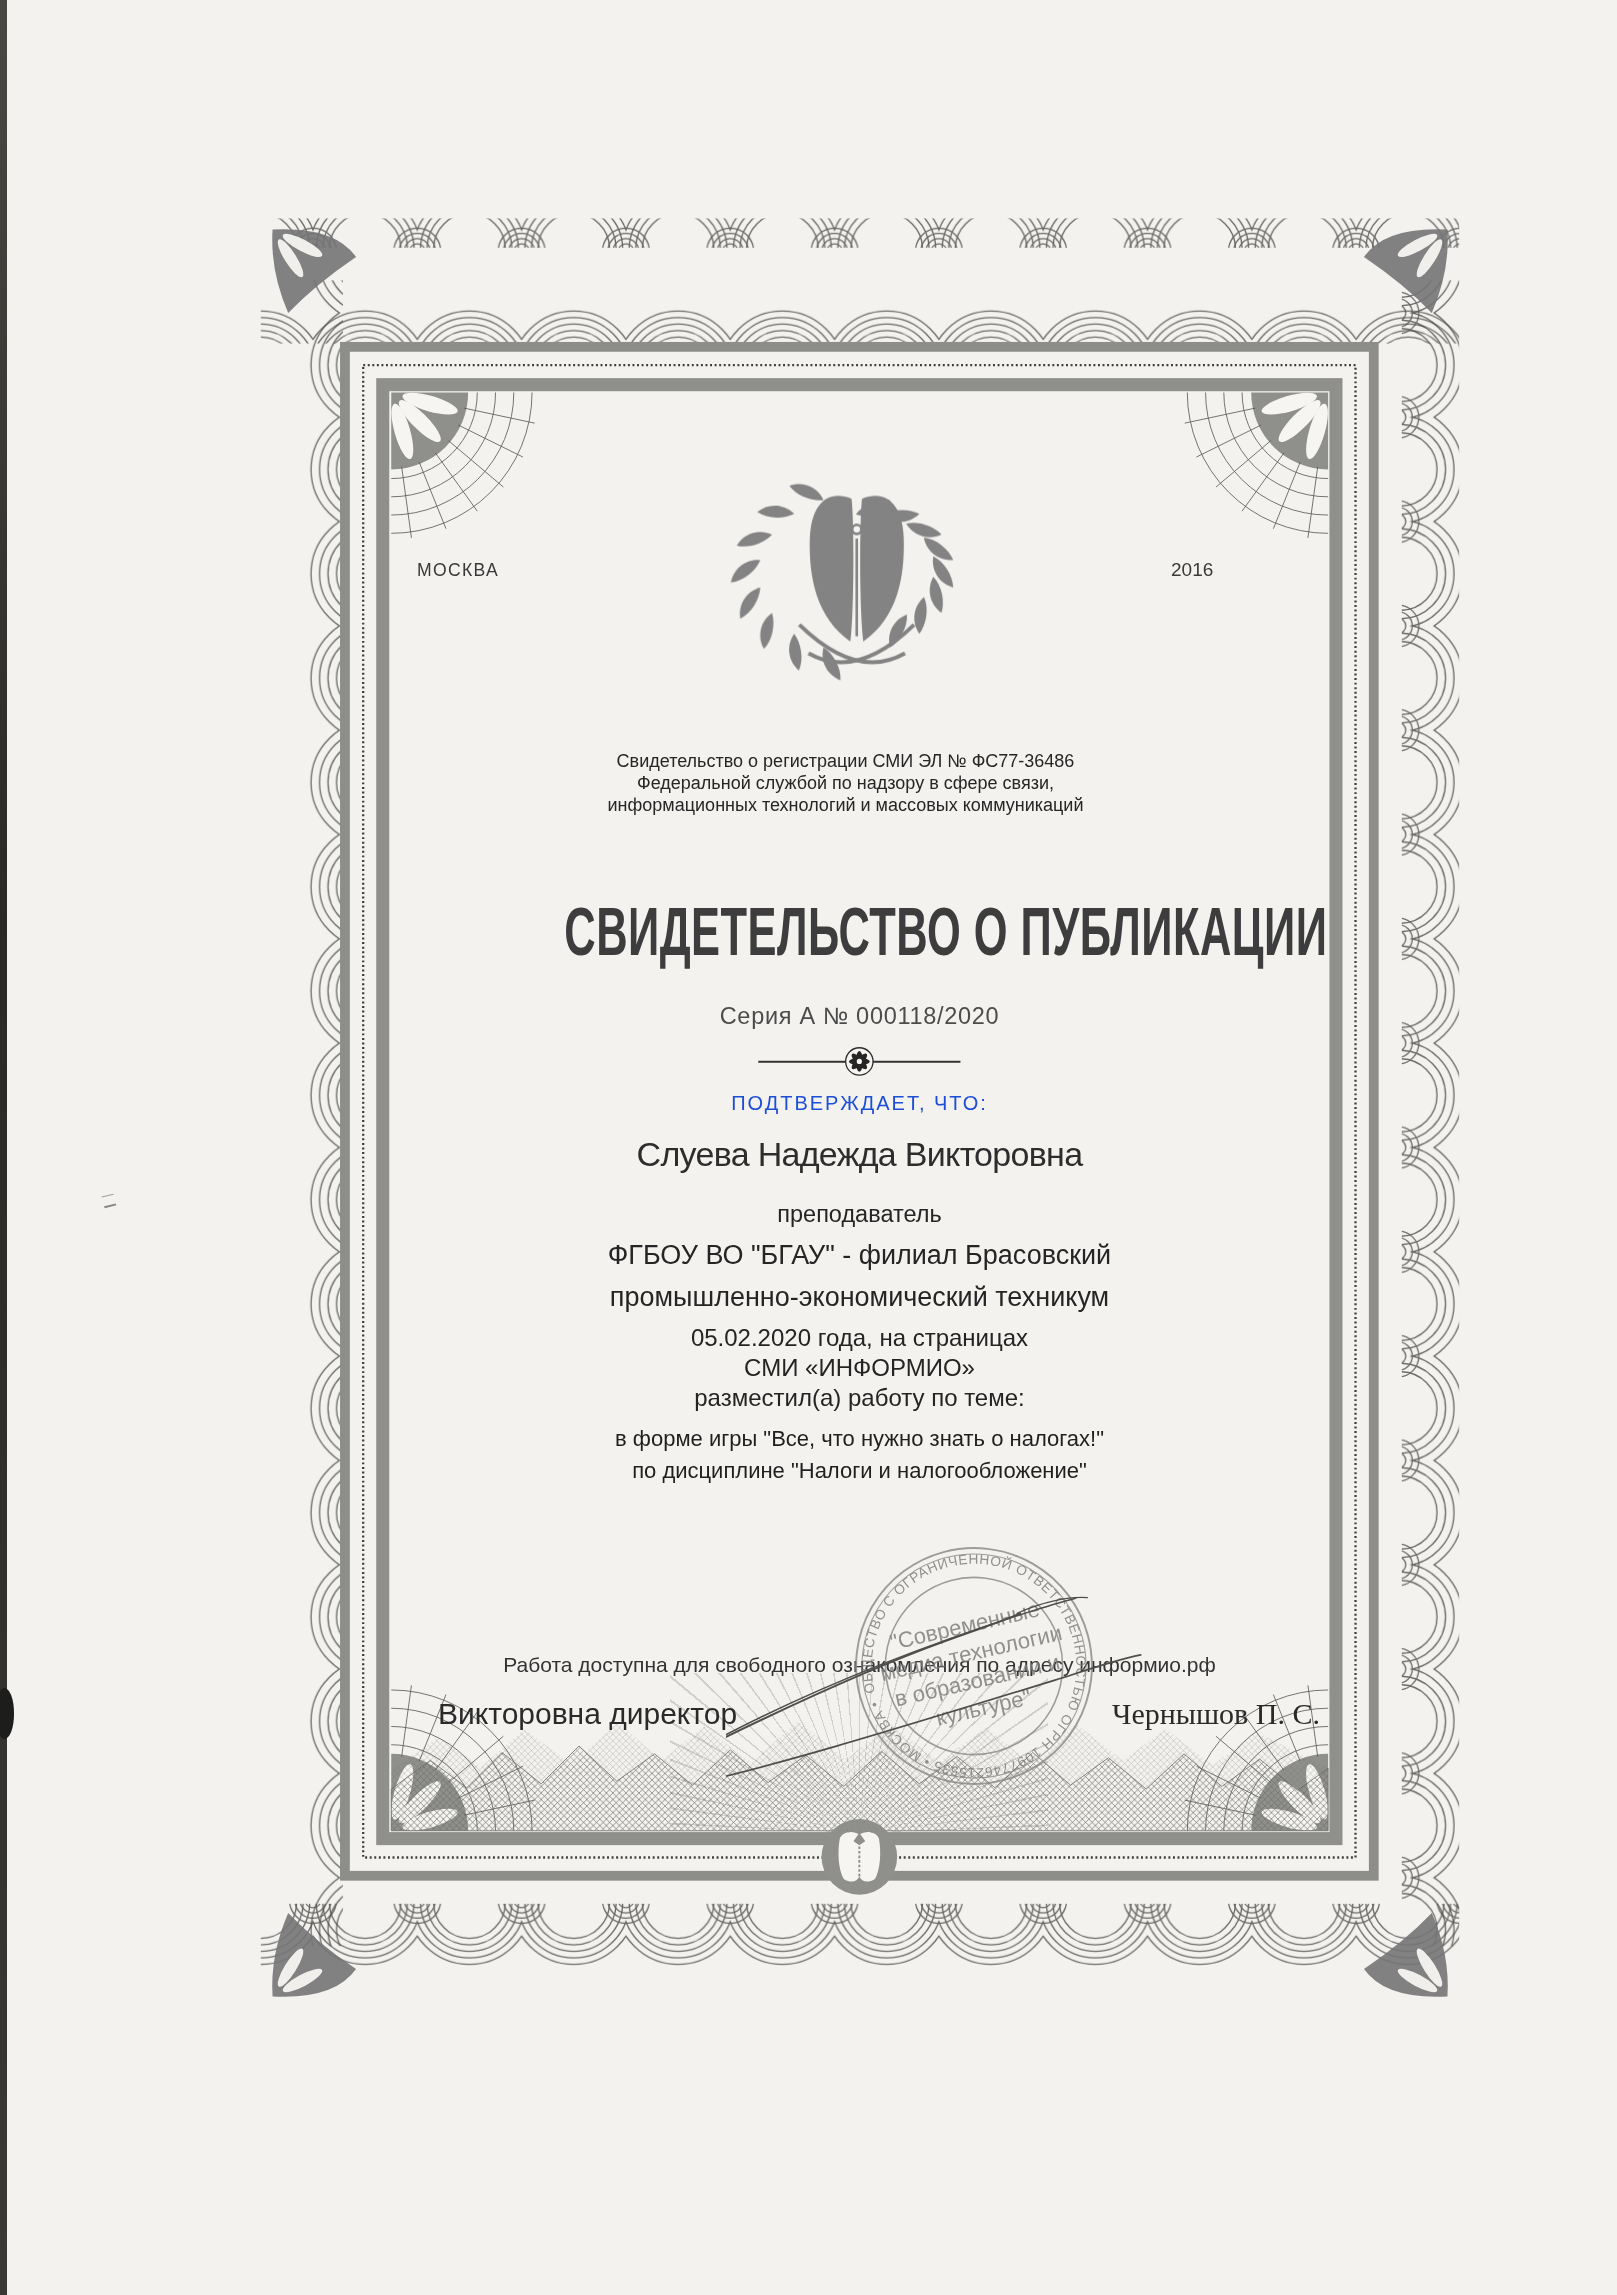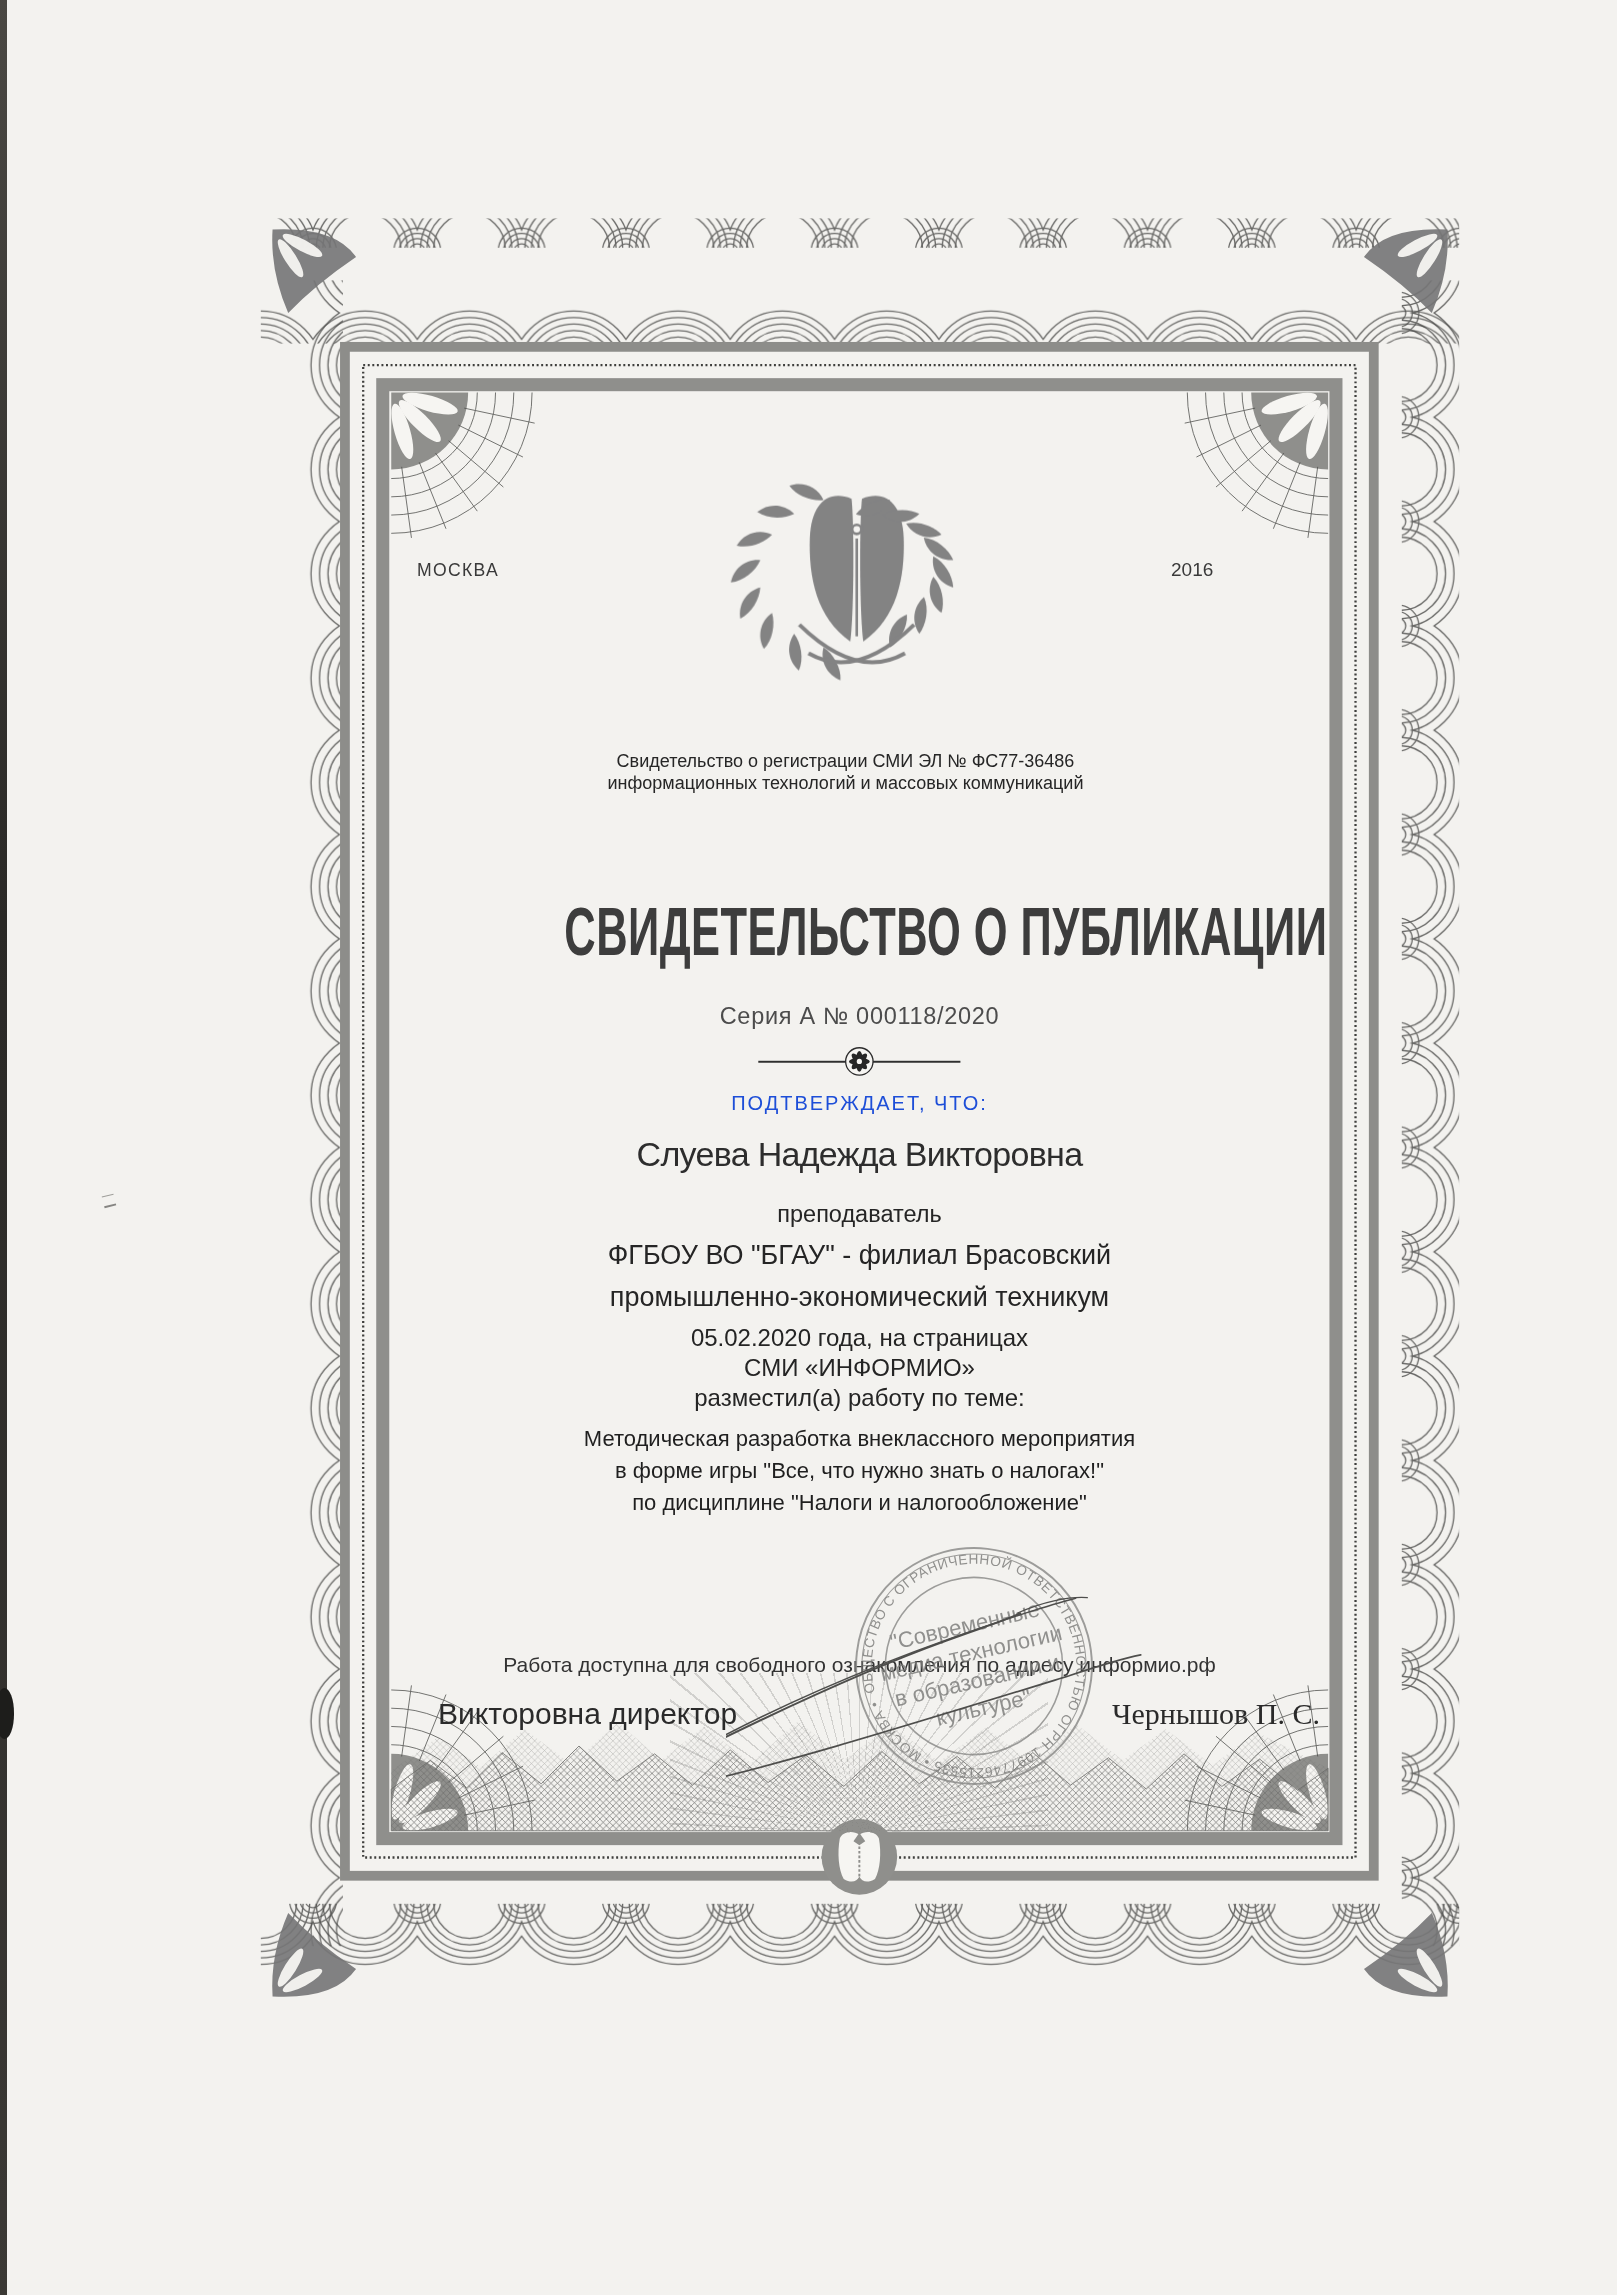--- a/index.html
+++ b/index.html
@@ -220,20 +220,21 @@
   </g>
 </svg>
 
 <div class="abs rays"></div>
 
 <div class="abs z-text city cline" style="left:417px;top:560px;width:209px;text-align:left;">МОСКВА</div>
 <div class="abs z-text year" style="left:1171px;top:559px;">2016</div>
 
 <div class="abs z-text" style="left:391px;top:750px;width:909px;text-align:center;">
   <div class="reg">Свидетельство о регистрации СМИ ЭЛ № ФС77-36486</div>
+  <div class="reg">Федеральной службой по надзору в сфере связи,</div>
   <div class="reg">информационных технологий и массовых коммуникаций</div>
 </div>
 
 <div class="cline z-text title" style="top:892px;">СВИДЕТЕЛЬСТВО О ПУБЛИКАЦИИ</div>
 
 <div class="cline z-text series" style="top:1003px;">Серия А № 000118/2020</div>
 
 <div class="cline z-text confirms" style="top:1092px;">ПОДТВЕРЖДАЕТ, ЧТО:</div>
 
 <div class="cline z-text name" style="top:1135px;">Слуева Надежда Викторовна</div>
@@ -241,21 +242,20 @@
 <div class="cline z-text position" style="top:1201px;">преподаватель</div>
 
 <div class="cline z-text org" style="top:1240px;">ФГБОУ ВО "БГАУ" - филиал Брасовский</div>
 <div class="cline z-text org" style="top:1282px;">промышленно-экономический техникум</div>
 
 <div class="cline z-text dateline" style="top:1324px;">05.02.2020 года, на страницах</div>
 <div class="cline z-text dateline" style="top:1354px;">СМИ «ИНФОРМИО»</div>
 <div class="cline z-text dateline" style="top:1384px;">разместил(а) работу по теме:</div>
 
 <div class="abs z-text" style="left:391px;top:1423px;width:937px;text-align:center;">
-  <div class="work">Методическая разработка внеклассного мероприятия</div>
   <div class="work">в форме игры "Все, что нужно знать о налогах!"</div>
   <div class="work">по дисциплине "Налоги и налогообложение"</div>
 </div>
 
 <div class="cline z-text avail" style="top:1653px;">Работа доступна для свободного ознакомления по адресу информио.рф</div>
 
 <div class="abs z-text director" style="left:438px;top:1697px;">Викторовна директор</div>
 <div class="abs z-text director" style="left:1112px;top:1697px;font-family:Liberation Serif, serif;">Чернышов П. С.</div>
 
 <svg class="abs z-stamp" width="496" height="456" viewBox="0 0 760 700" style="left:726px;top:1438px;">

